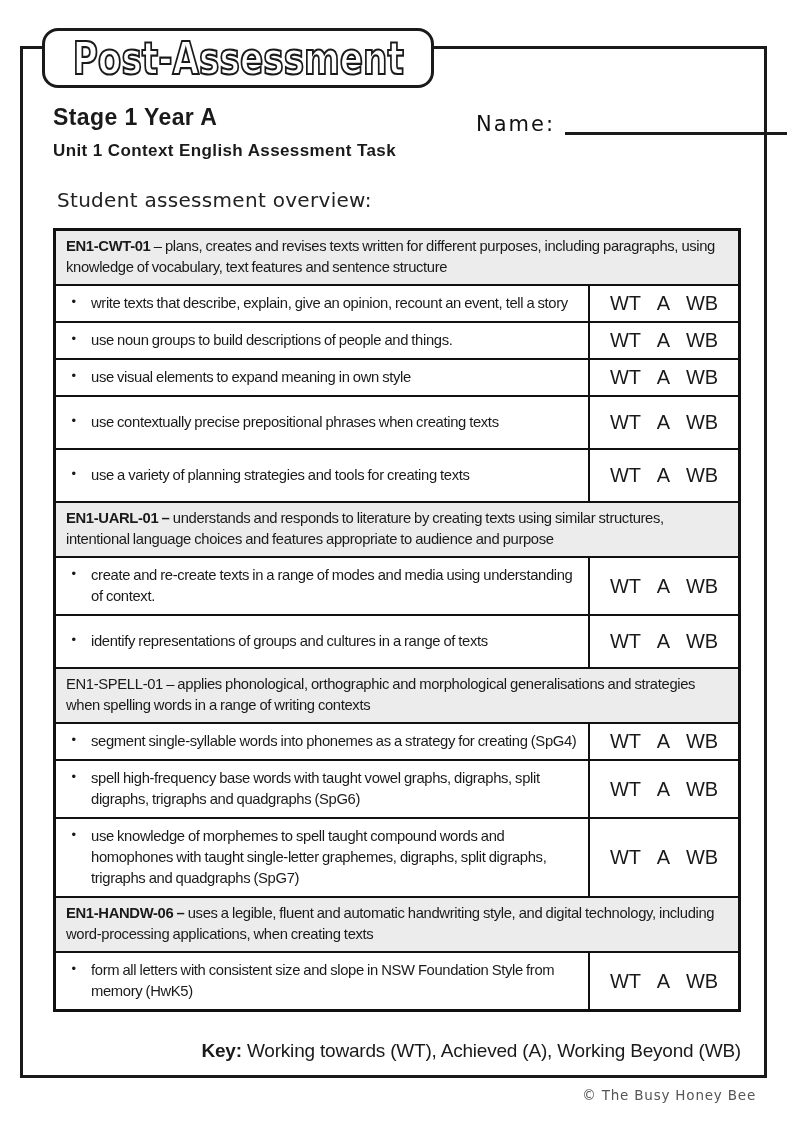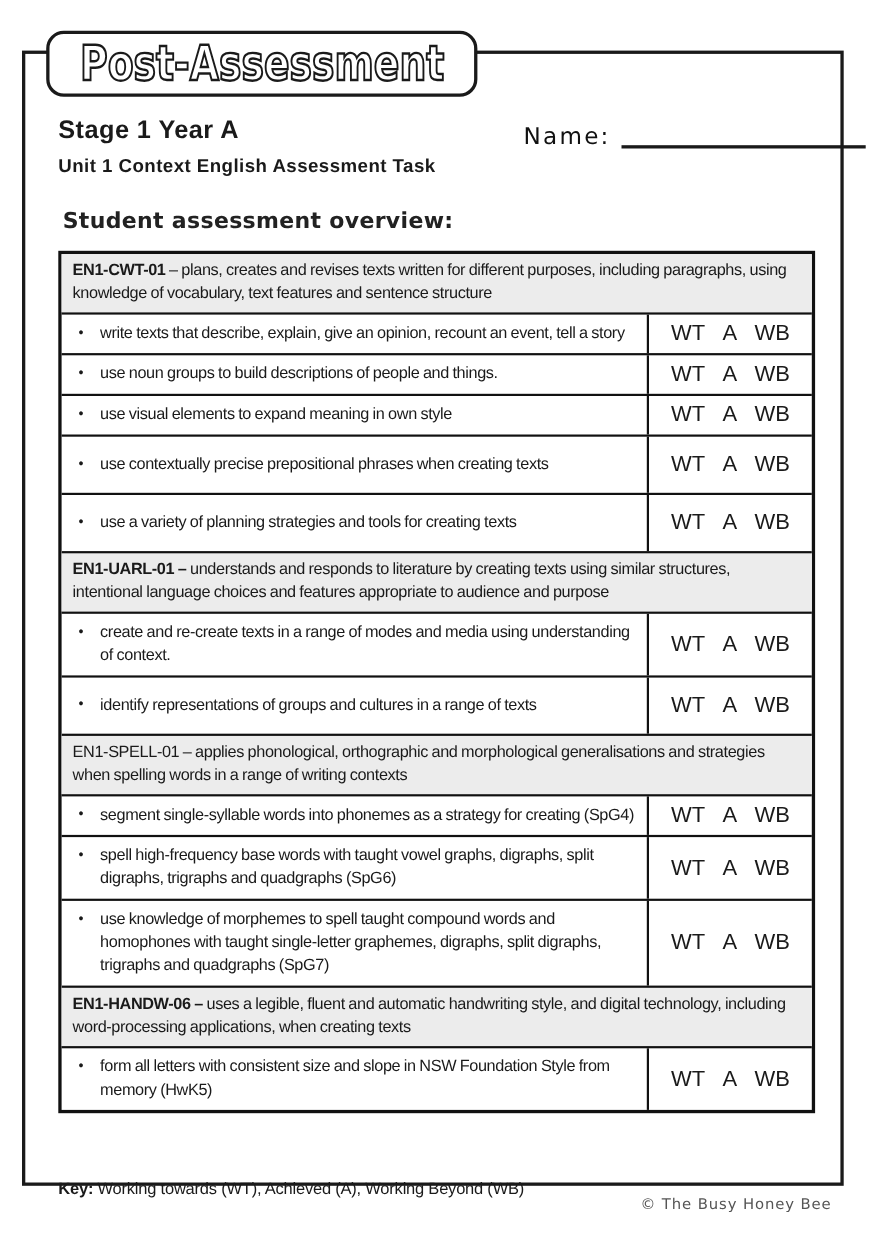--- a/index.html
+++ b/index.html
@@ -30,21 +30,21 @@
     font-family:"DejaVu Sans", sans-serif; font-size:21px; letter-spacing:2px; color:#111;
   }
   .name-line {
     display:inline-block; width:222px; height:4px;
     border-bottom:3px solid #1a1a1a; margin-left:10px; margin-bottom:1px;
   }
   .h-stage { position:absolute; left:53px; top:104px; font-size:23px; font-weight:700; letter-spacing:0.4px; }
   .h-unit  { position:absolute; left:53px; top:141px; font-size:17px; font-weight:700; letter-spacing:0.4px; }
   .overview {
     position:absolute; left:57px; top:188px;
-    font-family:"DejaVu Sans", sans-serif; font-size:20px; font-weight:700;
+    font-family:"DejaVu Sans", sans-serif; font-size:20px; font-weight:400;
     letter-spacing:0.3px; color:#222;
   }
   .assessment-table {
     position:absolute; left:53px; top:228px; width:688px;
     border:3px solid #111; font-size:14.8px; letter-spacing:-0.35px; word-spacing:-0.5px;
     background:#fff;
   }
   .assessment-table > div { border-top:2px solid #111; }
   .assessment-table > div:first-child { border-top:none; }
   .section-header {
@@ -56,22 +56,22 @@
   .cell-desc { flex:1 1 auto; display:flex; align-items:center; padding:7px 6px 7px 0; }
   .li { display:flex; align-items:flex-start; width:100%; }
   .bullet { flex:0 0 35px; text-align:center; line-height:1.42; font-size:13px; }
   .txt { flex:1 1 auto; line-height:1.42; padding-right:4px; }
   .cell-rating {
     flex:0 0 150px; border-left:2px solid #111;
     display:flex; align-items:center; justify-content:space-around;
     padding:0 12px; font-size:20px; letter-spacing:0; word-spacing:0;
   }
   .key-line {
-    position:absolute; left:53px; top:1072px; width:688px; text-align:left;
-    font-size:15px; letter-spacing:-0.2px;
+    position:absolute; left:53px; top:1040px; width:688px; text-align:right;
+    font-size:19px; letter-spacing:-0.2px;
   }
   .key-label { font-weight:700; }
   .footer {
     position:absolute; right:38px; top:1087px;
     font-family:"DejaVu Sans", sans-serif; font-size:13.5px; font-weight:400;
     letter-spacing:0.8px; color:#555;
   }
 </style>
 </head>
 <body>

